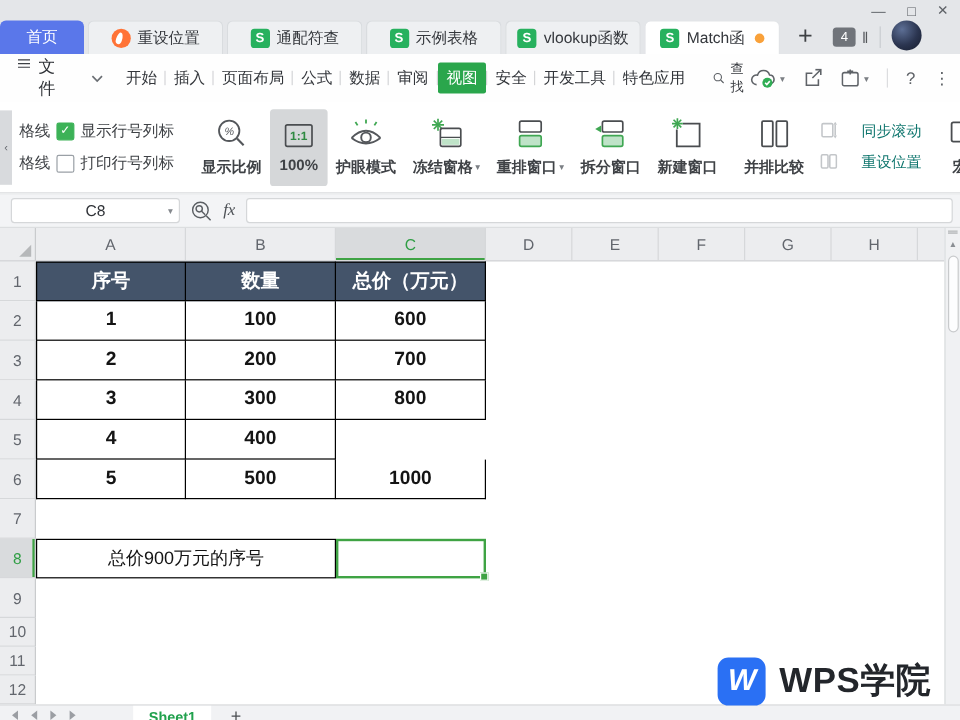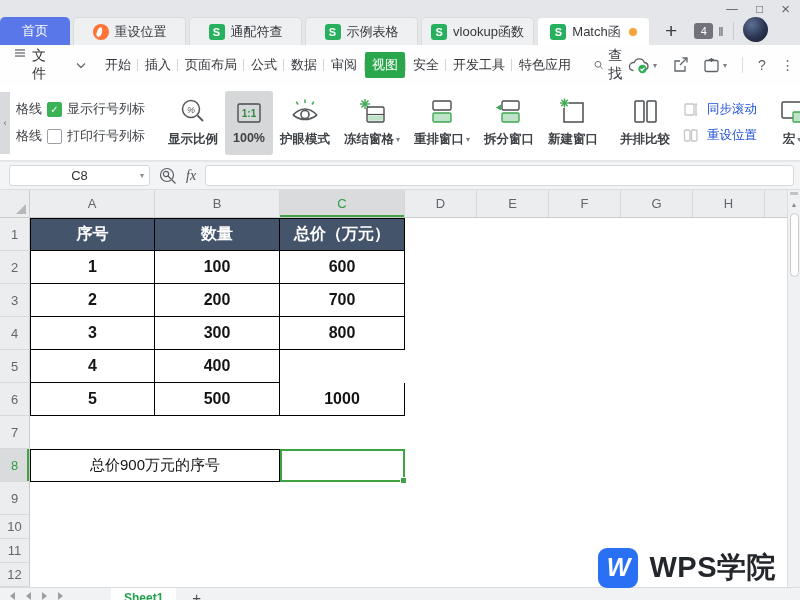--- a/index.html
+++ b/index.html
@@ -32,42 +32,42 @@
 
   
   .menubar { height:40px; background:#fefefe; display:flex; align-items:center; }
   .file-btn { display:flex; align-items:flex-start; gap:7px; font-size:14px; color:#2f3237; padding:0 13px 0 15px; }
   .mb-divider { width:1px; height:16px; background:#dcdddf; }
   .qt-chevron { margin:0 12px; display:flex; align-items:center; }
   .menu-items { display:flex; align-items:center; }
   .menu-item { font-size:13px; color:#33363b; padding:4px 7px; position:relative; white-space:nowrap; }
   .menu-item + .menu-item::before { content:""; position:absolute; left:-1px; top:7px; height:12px; width:1px; background:#d4d5d7; }
   .menu-item-active { background:#2aa64c; color:#fff; border-radius:2px; margin:0 1px; }
-  .menu-search { display:flex; align-items:center; gap:5px; margin-left:16px; font-size:14px; color:#33363b; }
+  .menu-search { display:flex; align-items:center; gap:5px; margin-left:16px; font-size:11px; color:#33363b; }
   .menu-right { margin-left:auto; display:flex; align-items:center; gap:15px; padding-right:14px; color:#5f6368; }
   .mr-icon { display:flex; align-items:center; gap:2px; }
   .mr-glyph { font-size:14px; color:#5f6368; }
   .dd-mark { font-size:8px; color:#7b7f84; }
 
   
   .ribbon { position:relative; height:76px; background:#fff; border-bottom:1px solid #e3e4e6; display:flex; align-items:center; padding-left:12px; }
   .ribbon-collapse { position:absolute; left:0; top:7px; width:10px; height:62px; background:#d8dadd; color:#64686d; font-size:9px;
                      display:flex; align-items:center; justify-content:center; }
   .chk-group { display:flex; flex-direction:column; gap:9px; padding:0 8px 0 4px;justify-content:center; }
   .chk-row { display:flex; align-items:center; gap:5px; font-size:13px; color:#3f4246; white-space:nowrap; }
   .chk { width:15px; height:15px; border:1px solid #9aa0a6; border-radius:2px; background:#fff;
          display:flex; align-items:center; justify-content:center; flex:0 0 auto; }
   .chk-checked { background:#3cb257; border-color:#3cb257; color:#fff; font-size:10px; font-weight:700; }
   .rb-divider { width:1px; height:56px; background:#e9eaeb; margin:0 4px; }
   .rb-btn { display:flex; flex-direction:column; align-items:center; justify-content:center; gap:5px; padding:2px 7px;
             height:64px; font-size:12.5px; color:#3f4246; white-space:nowrap; }
   .rb-lbl { display:flex; align-items:center; gap:2px;font-weight:bold; }
   .rb-pressed { background:#d5d7d9; border-radius:3px; padding:2px 8px; }
   .rb-stack { display:flex; flex-direction:column; justify-content:center; gap:9px; height:64px; padding:0 6px; }
-  .sync-row { display:flex; align-items:center; gap:9px; font-size:12.5px; color:#1d4ed8; white-space:nowrap; }
+  .sync-row { display:flex; align-items:flex-start; gap:20px; font-size:12.5px; color:#0f766e; white-space:nowrap; }
 
   
   .formulabar { height:29px; background:#f3f4f6; border-top:1px solid #e7e8ea; border-bottom:1px solid #dcdee0;
                 display:flex; align-items:center; padding:0 6px 0 9px; gap:9px; }
   .namebox { width:141px; height:21px; background:#fff; border:1px solid #d5d7d9; border-radius:3px; position:relative;
              display:flex; align-items:center; justify-content:center; font-size:13px; color:#2f3237; }
   .namebox-dd { position:absolute; right:5px; font-size:8px; color:#85898e; }
   .fx-label { font-size:14px; font-style:italic; font-family:"Liberation Serif",serif; color:#4c5055; }
   .formula-input { flex:1; height:21px; background:#fff; border:1px solid #d5d7d9; border-radius:3px; font:inherit; padding:0 6px; color:#333; }
 

